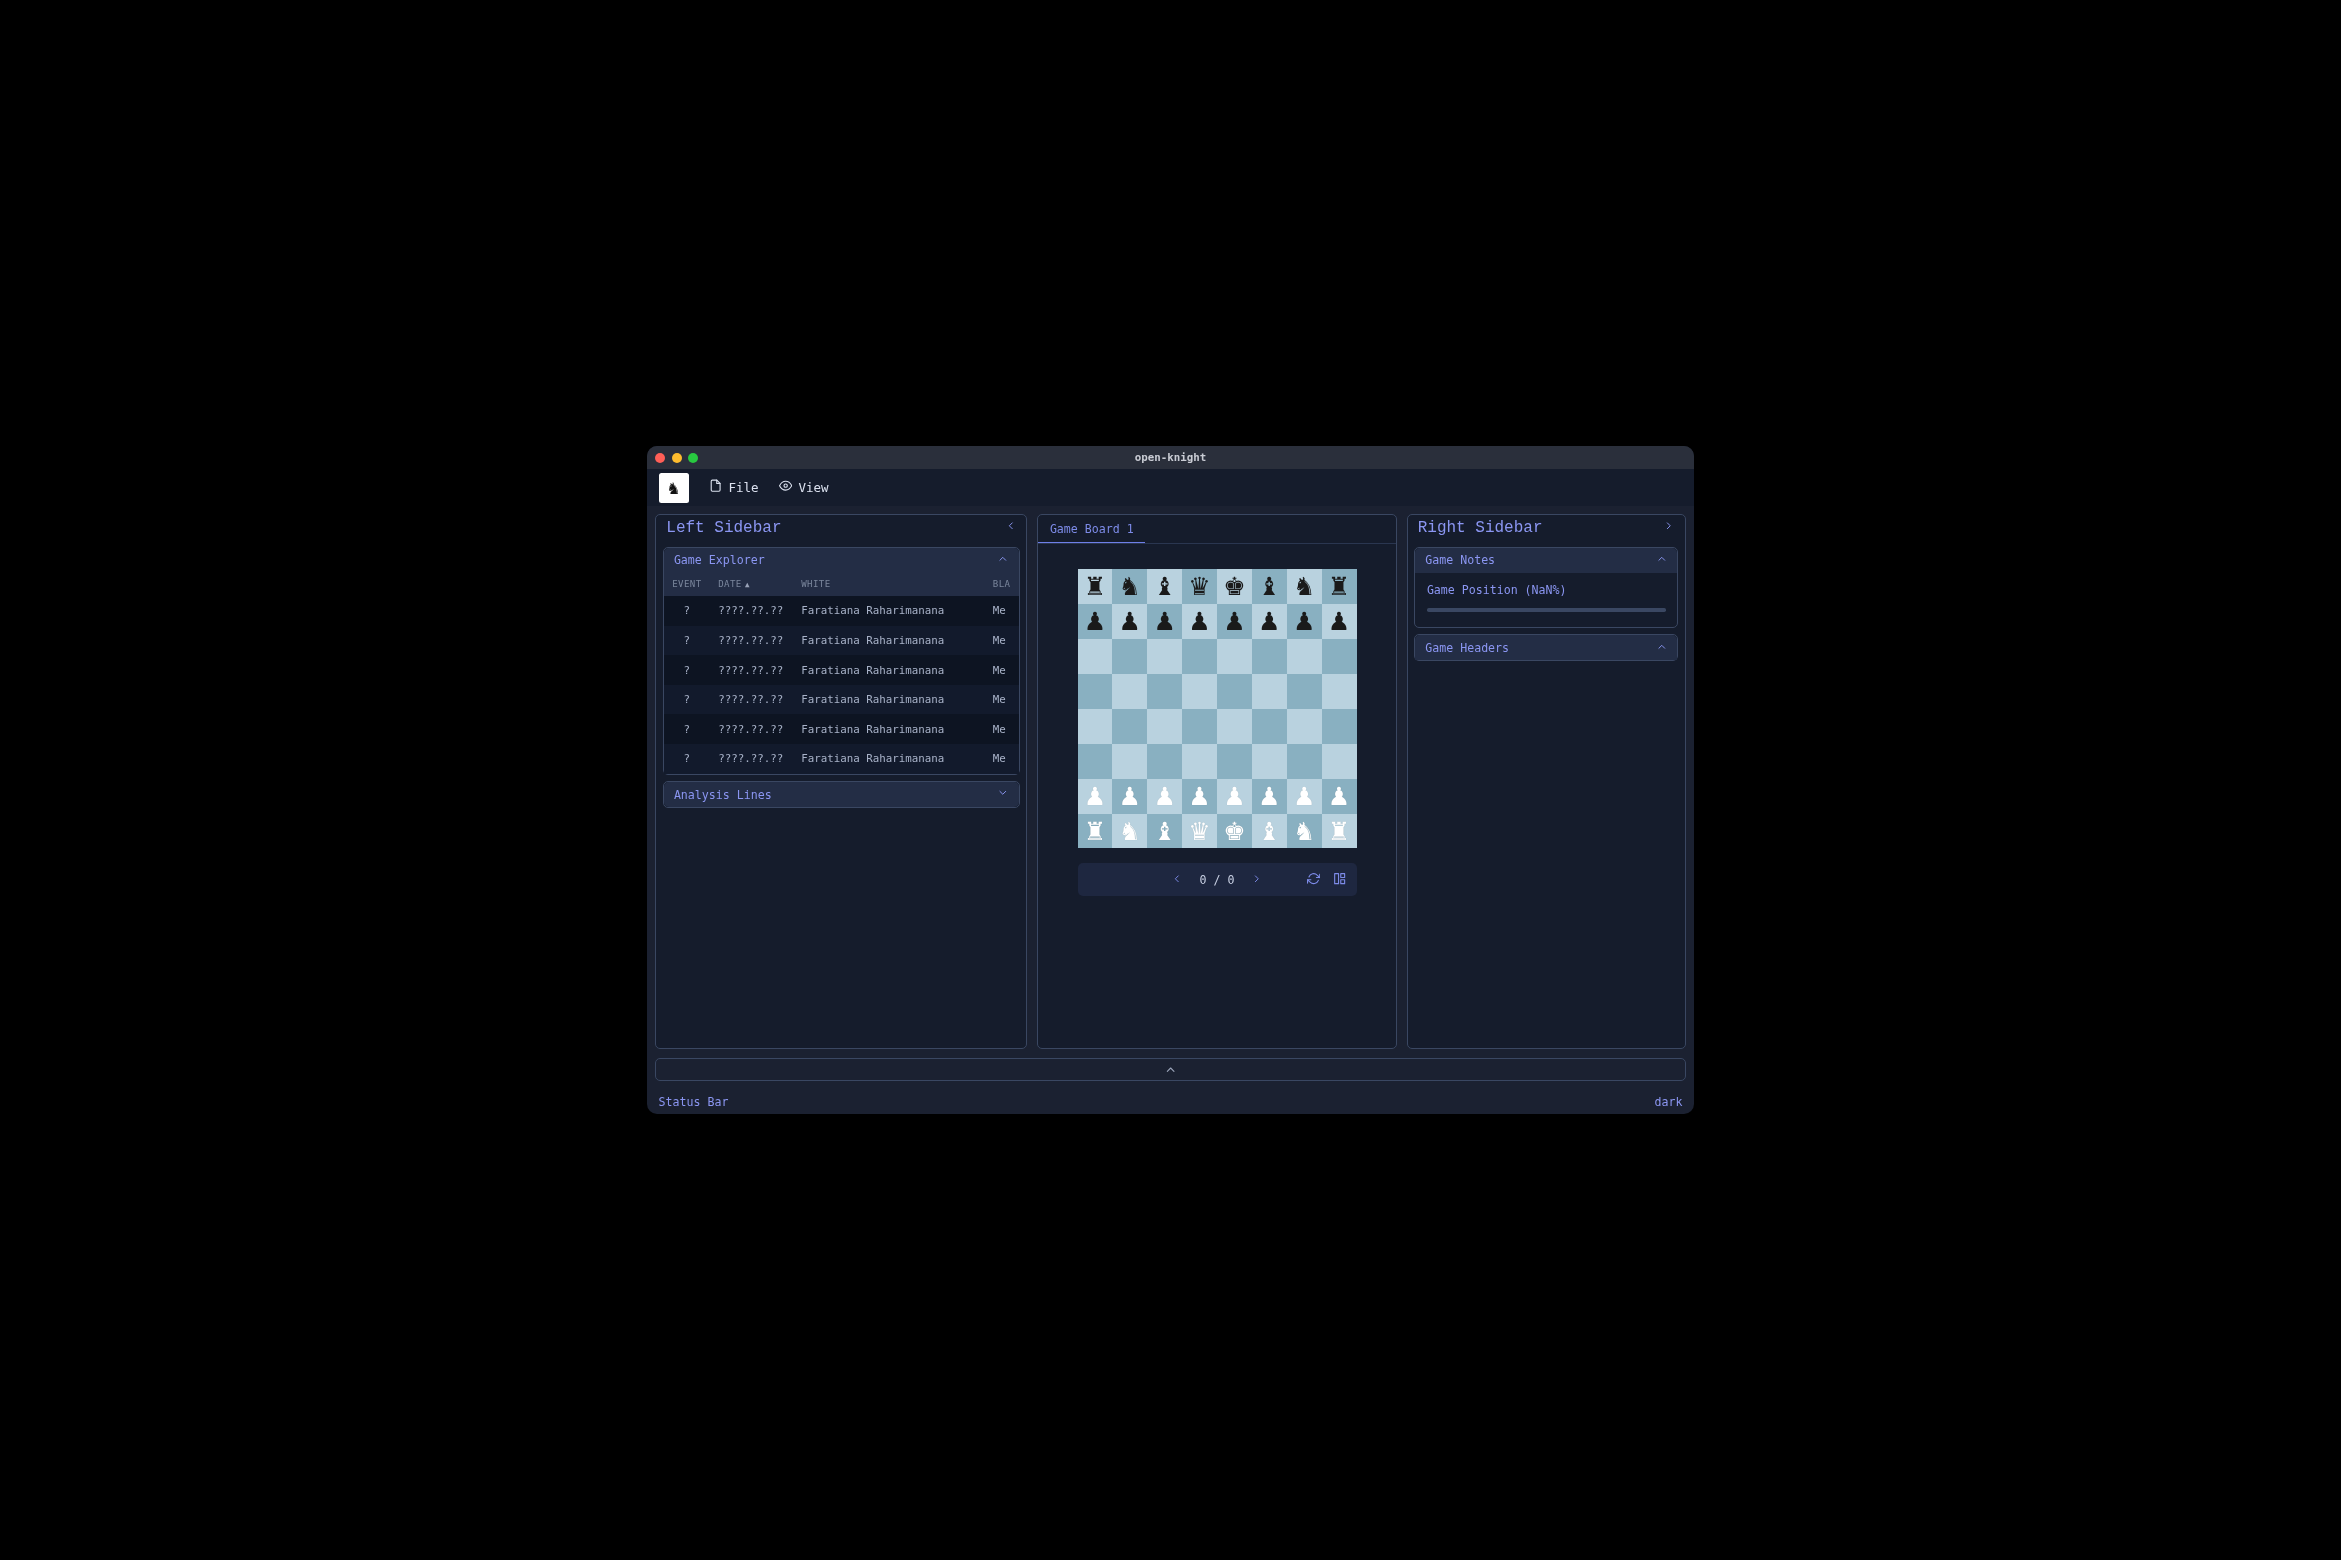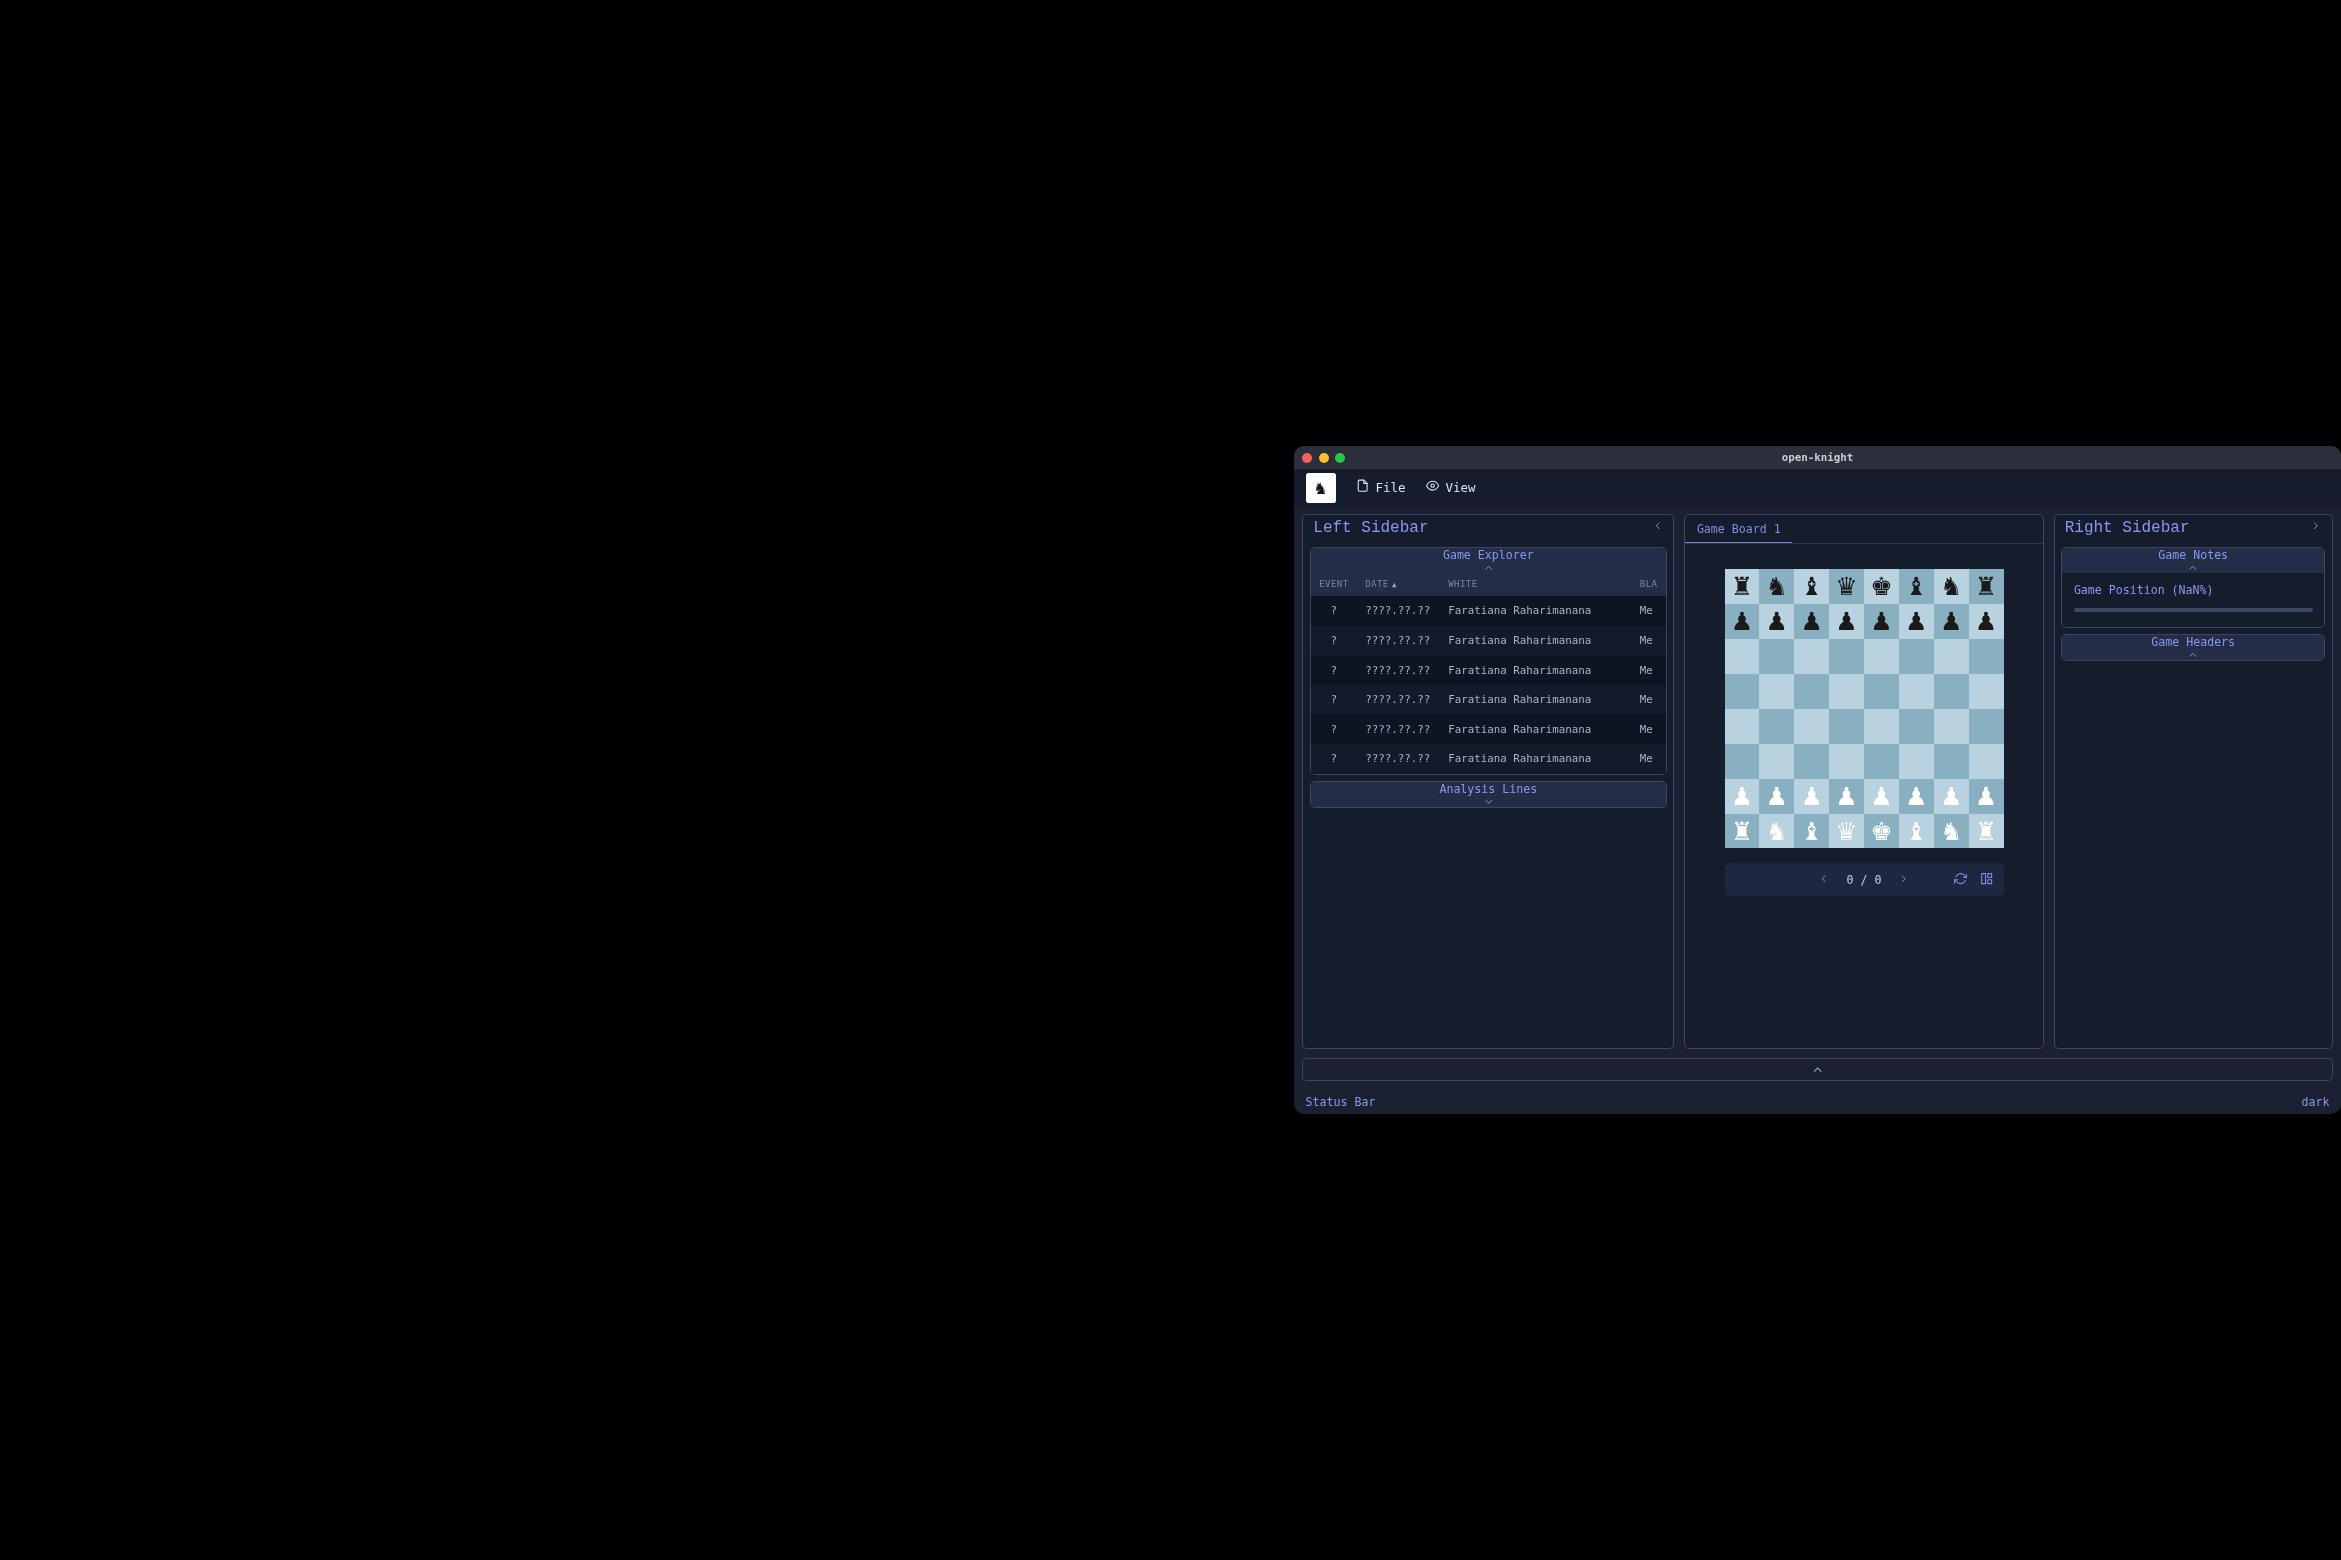--- a/index.html
+++ b/index.html
@@ -1,17 +1,17 @@
 <!DOCTYPE html>
 <html><head>
 <meta charset="utf-8">
 <style>
   * { box-sizing: border-box; margin: 0; padding: 0; }
   html, body { width: 100%; height: 100%; background: #000; font-family: ui-monospace, "SF Mono", Menlo, Consolas, monospace; color: #c9d1e4; font-size: 11.6px; }
-  .stage { position: absolute; inset: 0; display: flex; align-items: center; justify-content: flex-end; }
+  .stage { position: absolute; inset: 0; display: flex; align-items: center; justify-content: center; }
   .window { width: 1047px; height: 668px; background: #1b2131; border-radius: 10px; overflow: hidden; display: flex; flex-direction: column; box-shadow: 0 8.3px 33px rgba(0,0,0,0.6); }
 
   
   .titlebar { height: 23px; background: #2a2f3b; display: flex; align-items: center; padding: 0 8.3px; position: relative; }
   .traffic { display: flex; gap: 6.6px; }
   .dot { width: 10px; height: 10px; border-radius: 50%; }
   .dot.red { background: #ff5f57; }
   .dot.yellow { background: #febc2e; }
   .dot.green { background: #28c840; }
   .titlebar .title { position: absolute; left: 0; right: 0; text-align: center; font-size: 10.8px; color: #c9ccd4; font-weight: 600; pointer-events: none; }
@@ -28,21 +28,21 @@
   .left  { width: 372px; }
   .center{ flex: 1; min-width: 0; }
   .right { width: 279px; }
 
   .panel-header { height: 25px; display: flex; align-items: center; justify-content: space-between; padding: 0 10px; color: #8b96f2; font-size: 16px; font-family: Liberation Mono, monospace; }
   .panel-header .chev { color: #8b96f2; cursor: pointer; }
 
   .panel-body { flex: 1; padding: 6.6px; overflow: hidden; display: flex; flex-direction: column; gap: 6.6px; min-height: 0; }
 
   .section { border: 0.8px solid #3a4762; border-radius: 5px; background: #151c2c; display: flex; flex-direction: column; }
-  .section-head { height: 25px; background: #232d45; display: flex; align-items: center; justify-content: space-between; padding: 0 10px; color: #8b96f2; cursor: pointer; border-radius: 5px 5px 0 0; flex-direction: column; }
+  .section-head { height: 25px; background: #232d45; display: flex; align-items: center; justify-content: space-between; padding: 0 10px; color: #8b96f2; cursor: pointer; border-radius: 5px 5px 0 0; }
   .section-head.collapsed { border-radius: 5px; }
   .section-body { padding: 6.6px; }
 
   
   .tbl { width: 100%; border-collapse: collapse; font-size: 10.8px; }
   .tbl thead th { text-align: left; font-weight: 400; font-size: 9.1px; letter-spacing: 0.4px; color: #7a869c; background: #232d45; padding: 6.6px 8.3px; text-transform: uppercase; }
   .tbl tbody tr { background: #0d1422; }
   .tbl tbody tr:nth-child(even) { background: #121a2c; }
   .tbl tbody td { padding: 8.3px 8.3px; color: #a8b2c8; white-space: nowrap; overflow: hidden; text-overflow: ellipsis; }
   .tbl tbody td.event { text-align: center; width: 33px; }

